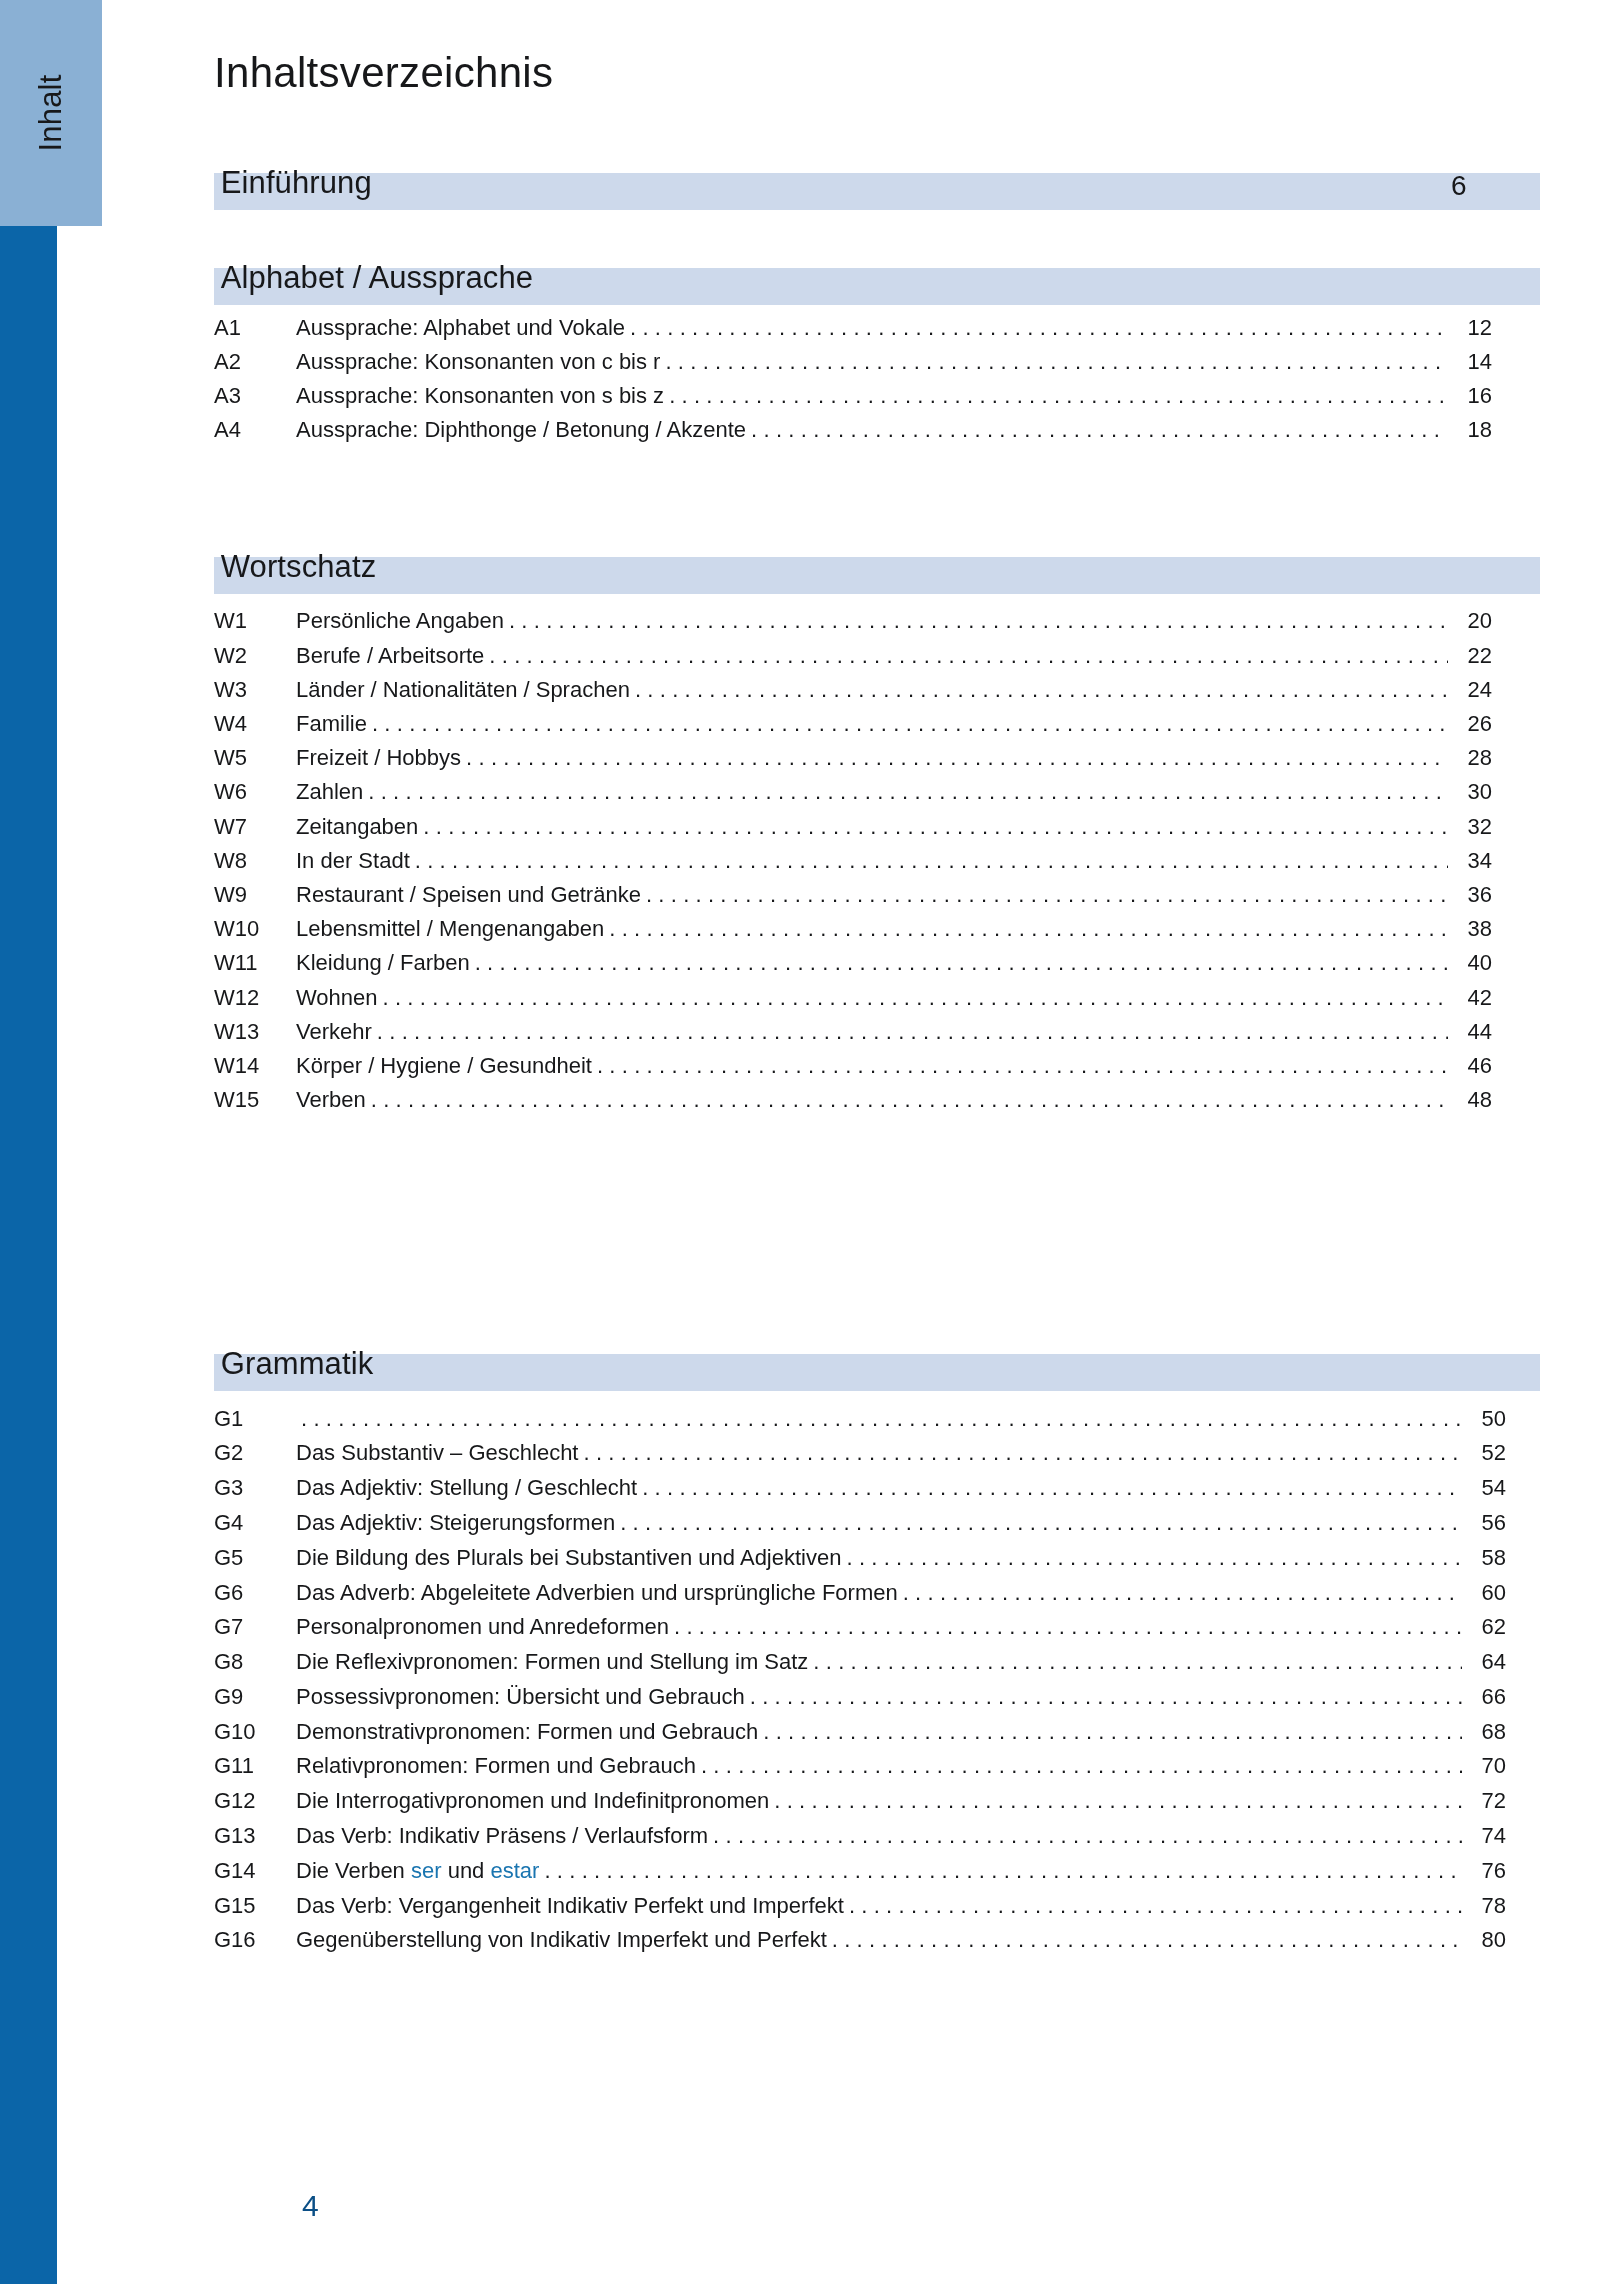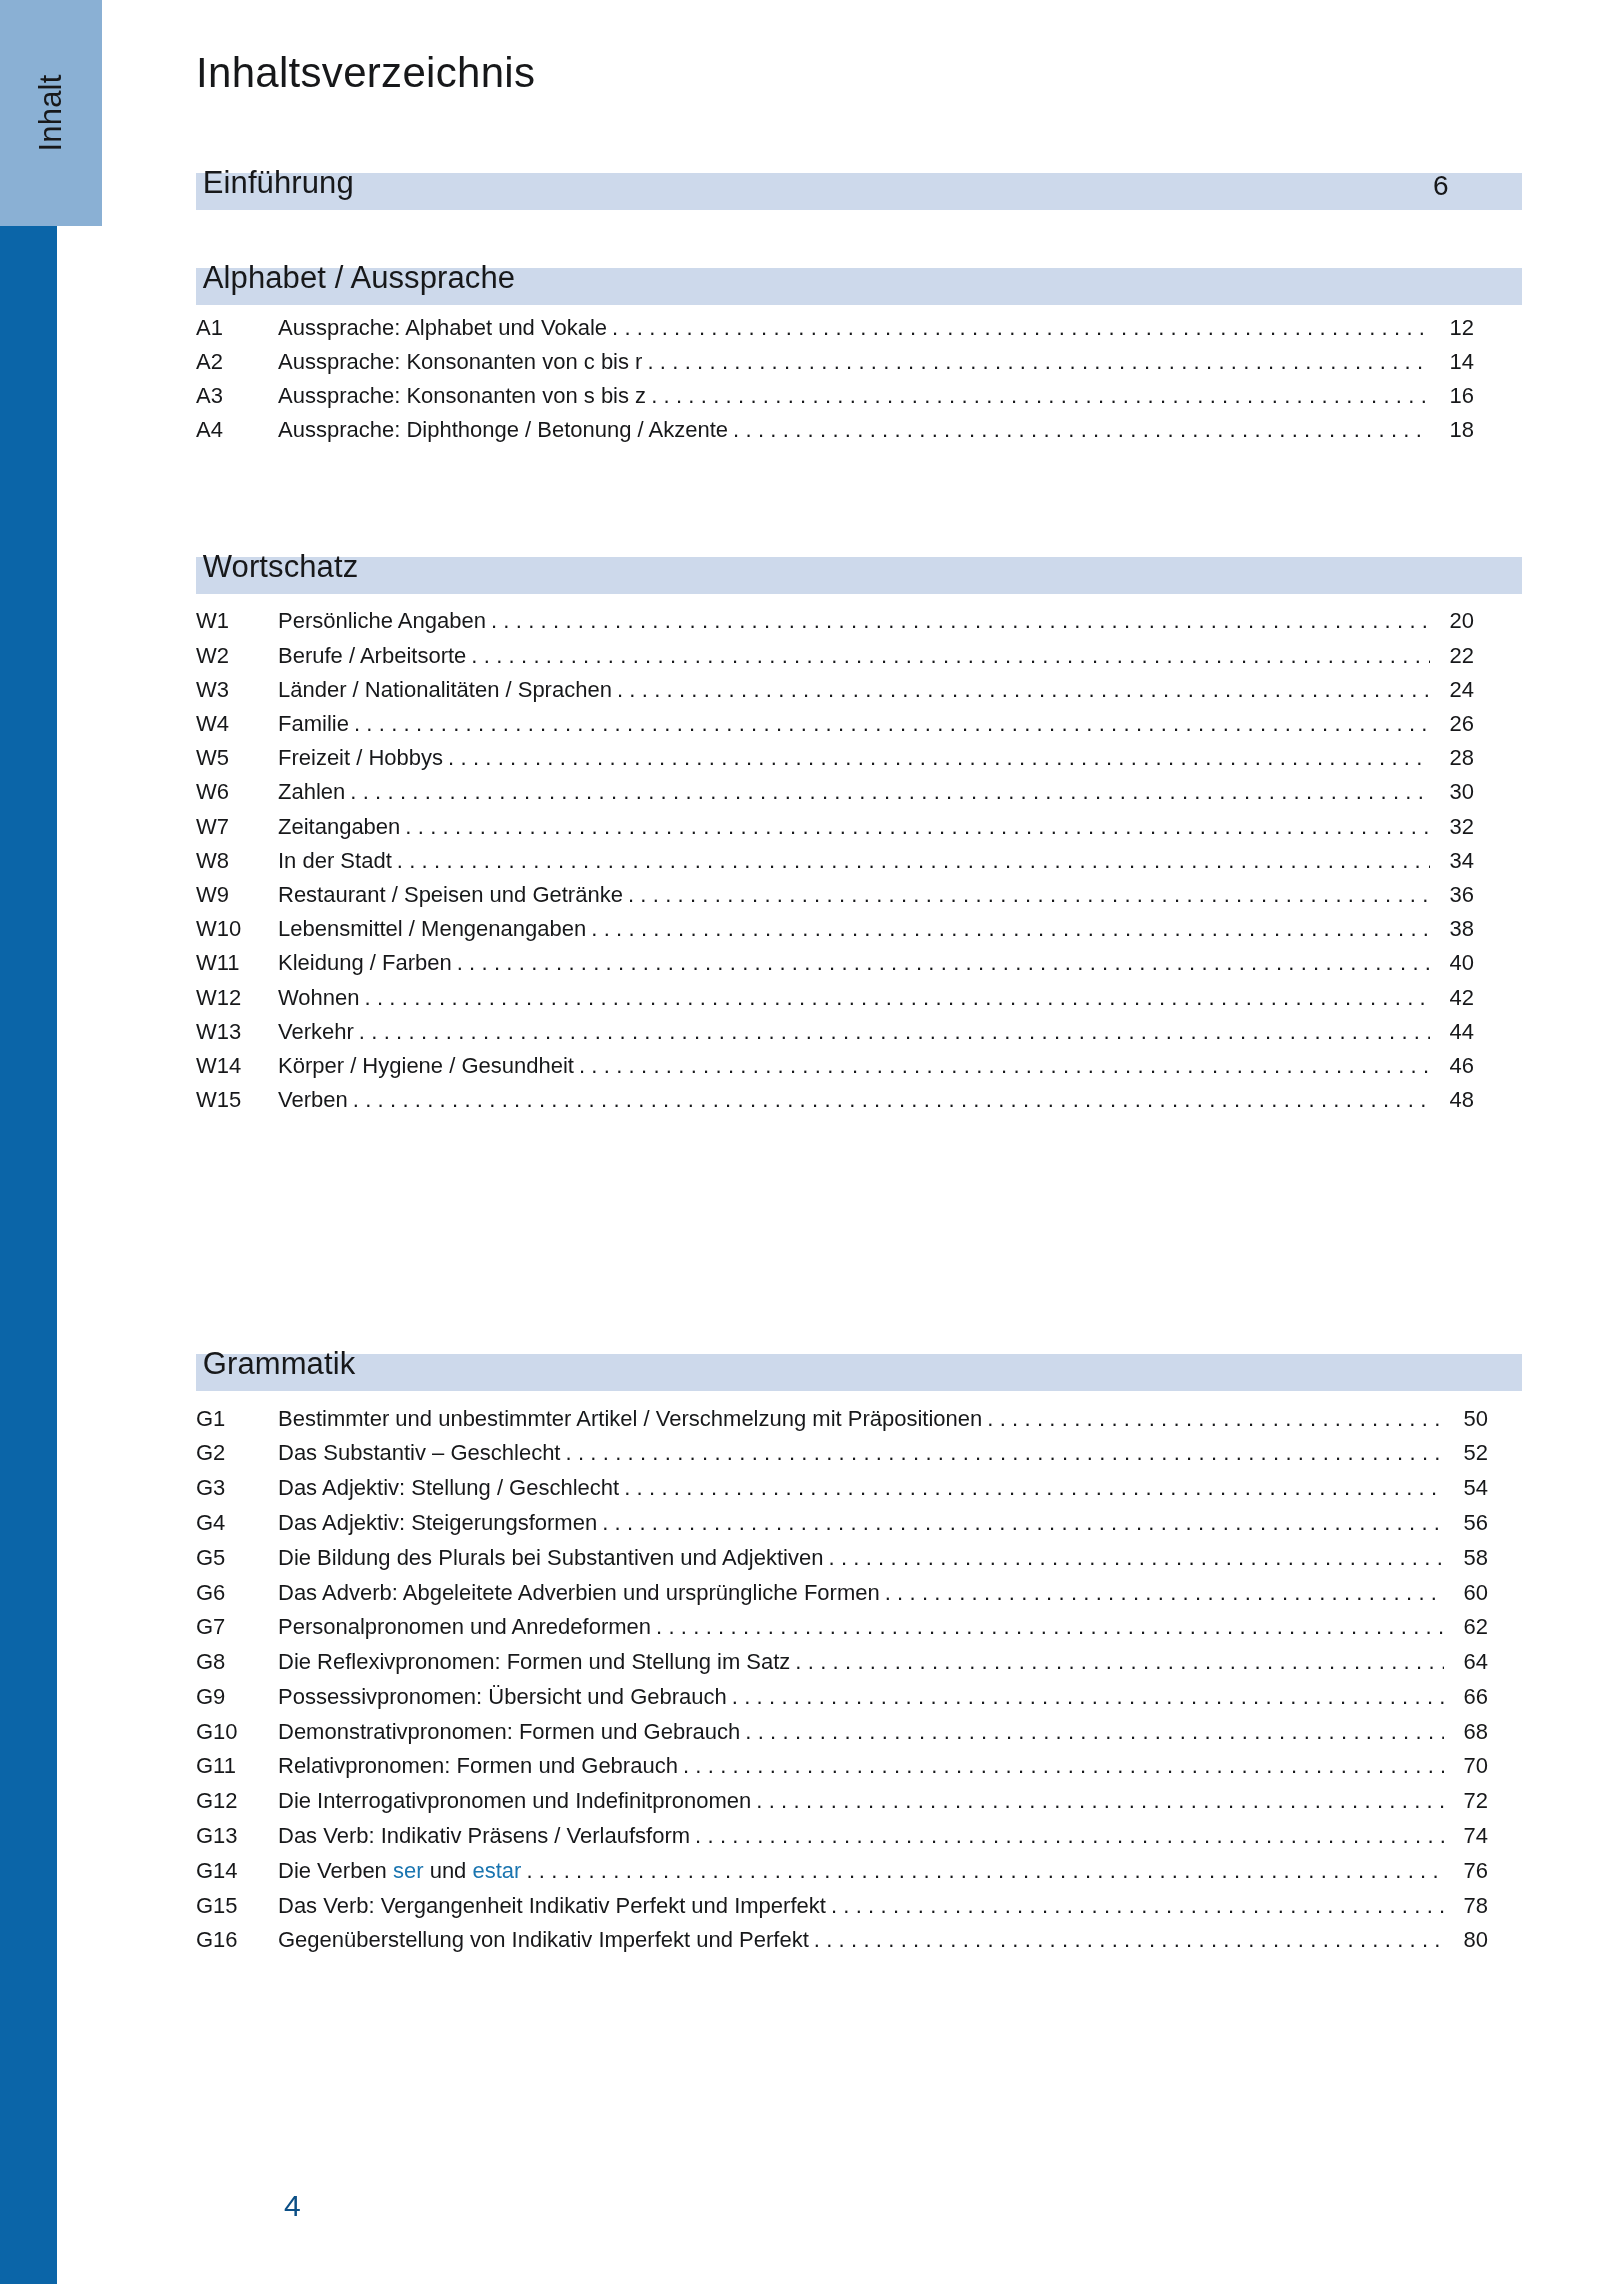--- a/index.html
+++ b/index.html
@@ -27,21 +27,21 @@
     white-space:nowrap;
   }
   #spine{
     position:absolute;left:0;top:226px;width:57px;height:2058px;
     background:#0b65a8;
   }
 
   
   #page{
     position:absolute;
-    left:196px;top:0;
+    left:214px;top:0;
     width:1326px;height:1844px;
   }
 
   #page-title{
     position:absolute;left:0;top:49px;
     font-size:42px;font-weight:400;color:#17181a;
     letter-spacing:0.3px;
   }
 
   
@@ -244,21 +244,20 @@
       <span class="pg">46</span>
     </div>
     <div class="entry" style="position: absolute; left: 0px; width: 1278px; top: 1089px;">
       <span class="code">W15</span>
       <span class="title">Verben</span>
       <span class="leader">........................................................................................................................</span>
       <span class="pg">48</span>
     </div>
     <div class="entry" style="position: absolute; left: 0px; width: 1292px; top: 1408px;">
       <span class="code">G1</span>
-      <span class="title">Bestimmter und unbestimmter Artikel / Verschmelzung mit Präpositionen</span>
       <span class="leader">........................................................................................................................</span>
       <span class="pg">50</span>
     </div>
     <div class="entry" style="position: absolute; left: 0px; width: 1292px; top: 1442px;">
       <span class="code">G2</span>
       <span class="title">Das Substantiv – Geschlecht</span>
       <span class="leader">........................................................................................................................</span>
       <span class="pg">52</span>
     </div>
     <div class="entry" style="position: absolute; left: 0px; width: 1292px; top: 1477px;">

